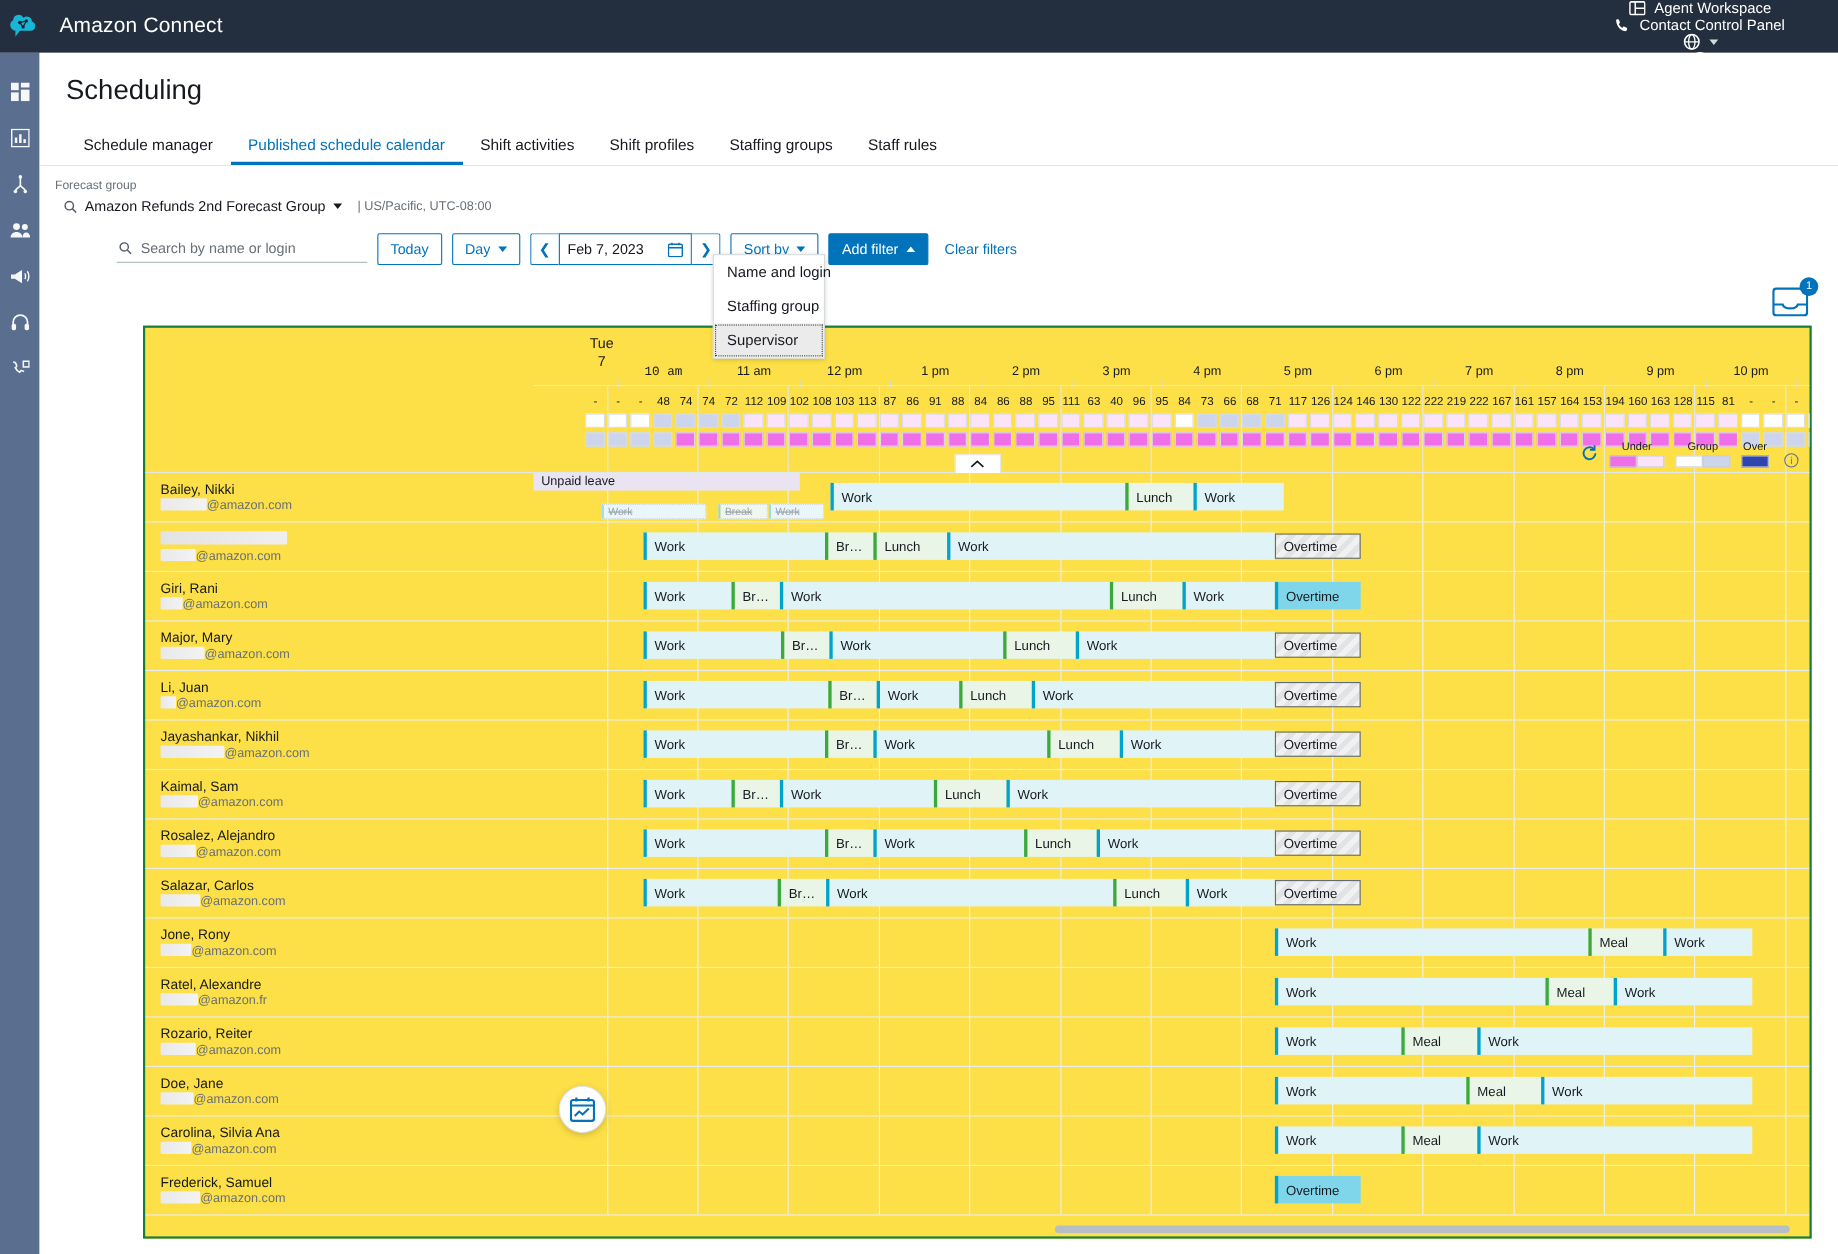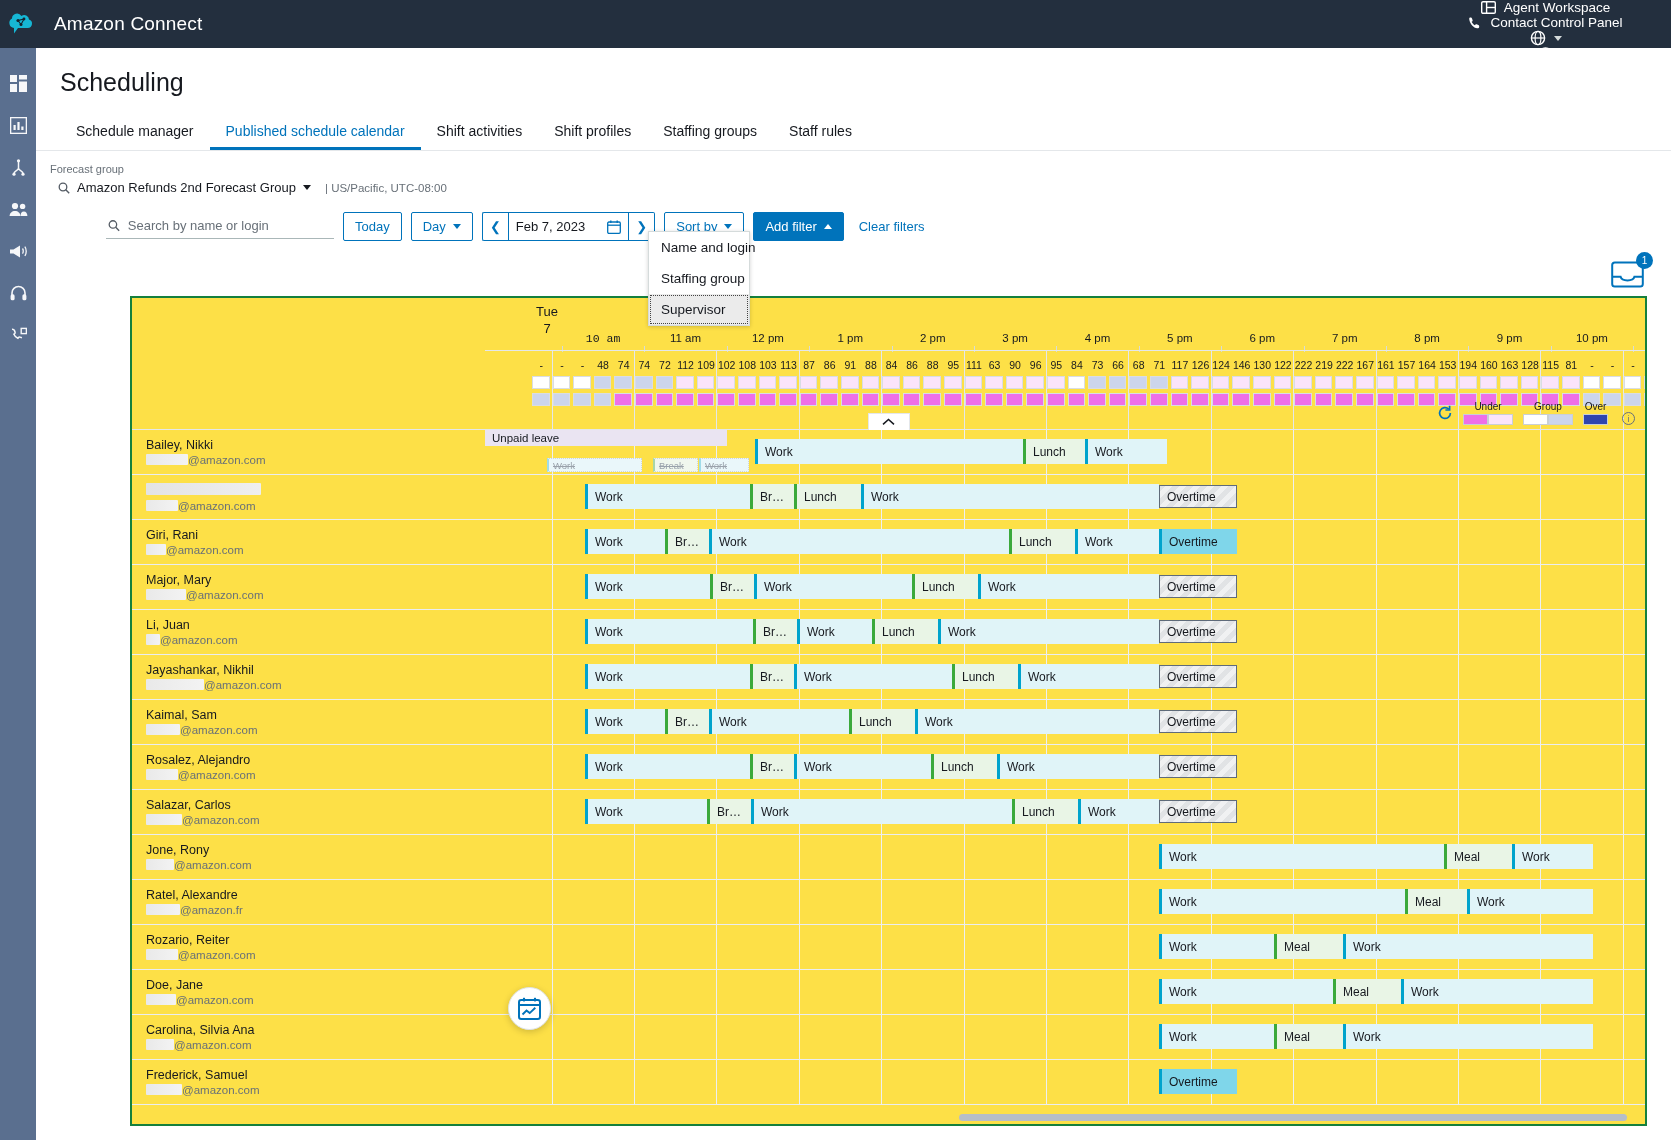--- a/index.html
+++ b/index.html
@@ -421,21 +421,21 @@
           <div class="num" style="left: 324.1px;">87</div>
           <div class="num" style="left: 344.7px;">86</div>
           <div class="num" style="left: 365.3px;">91</div>
           <div class="num" style="left: 385.9px;">88</div>
           <div class="num" style="left: 406.5px;">84</div>
           <div class="num" style="left: 427.1px;">86</div>
           <div class="num" style="left: 447.7px;">88</div>
           <div class="num" style="left: 468.3px;">95</div>
           <div class="num" style="left: 488.9px;">111</div>
           <div class="num" style="left: 509.5px;">63</div>
-          <div class="num" style="left: 530.1px;">90</div>
+          <div class="num" style="left: 530.1px;">40</div>
           <div class="num" style="left: 550.7px;">96</div>
           <div class="num" style="left: 571.3px;">95</div>
           <div class="num" style="left: 591.9px;">84</div>
           <div class="num" style="left: 612.5px;">73</div>
           <div class="num" style="left: 633.1px;">66</div>
           <div class="num" style="left: 653.7px;">68</div>
           <div class="num" style="left: 674.3px;">71</div>
           <div class="num" style="left: 694.9px;">117</div>
           <div class="num" style="left: 715.5px;">126</div>
           <div class="num" style="left: 736.1px;">124</div>

